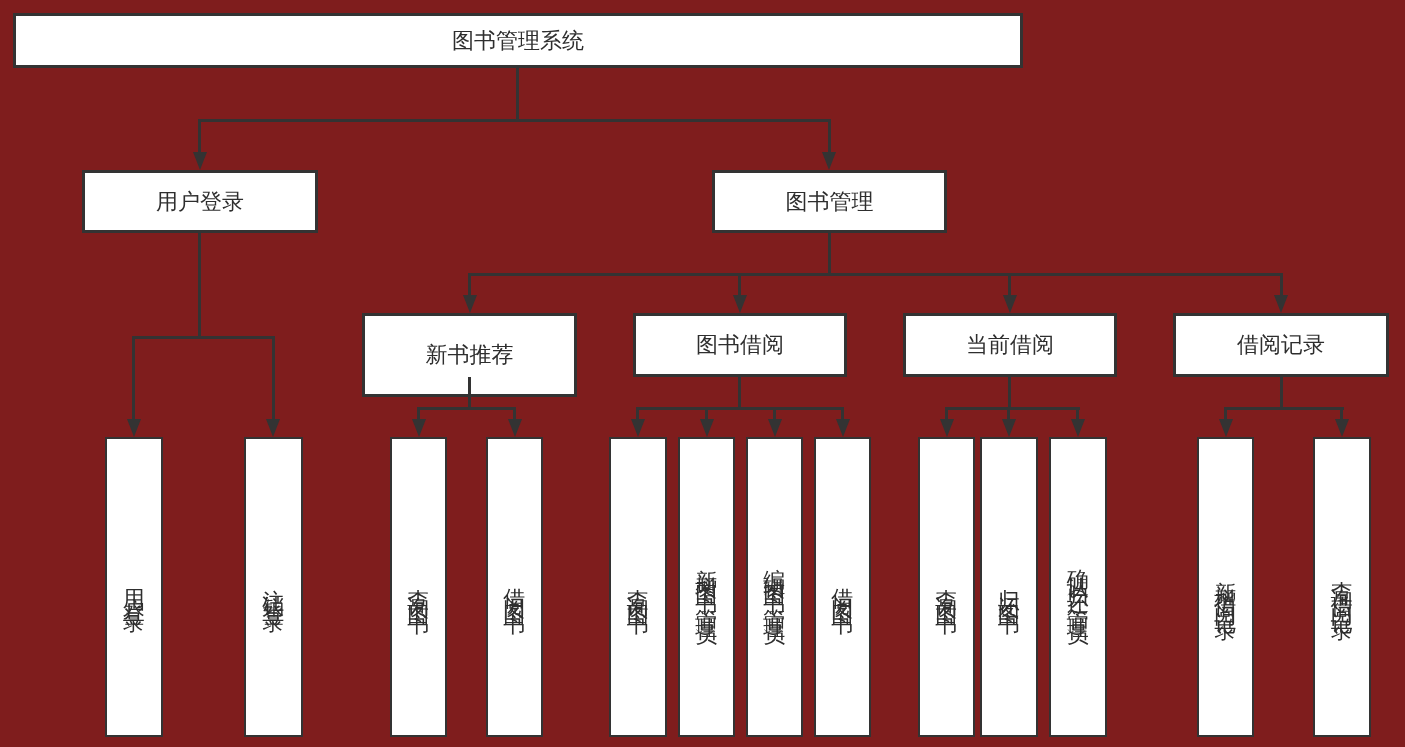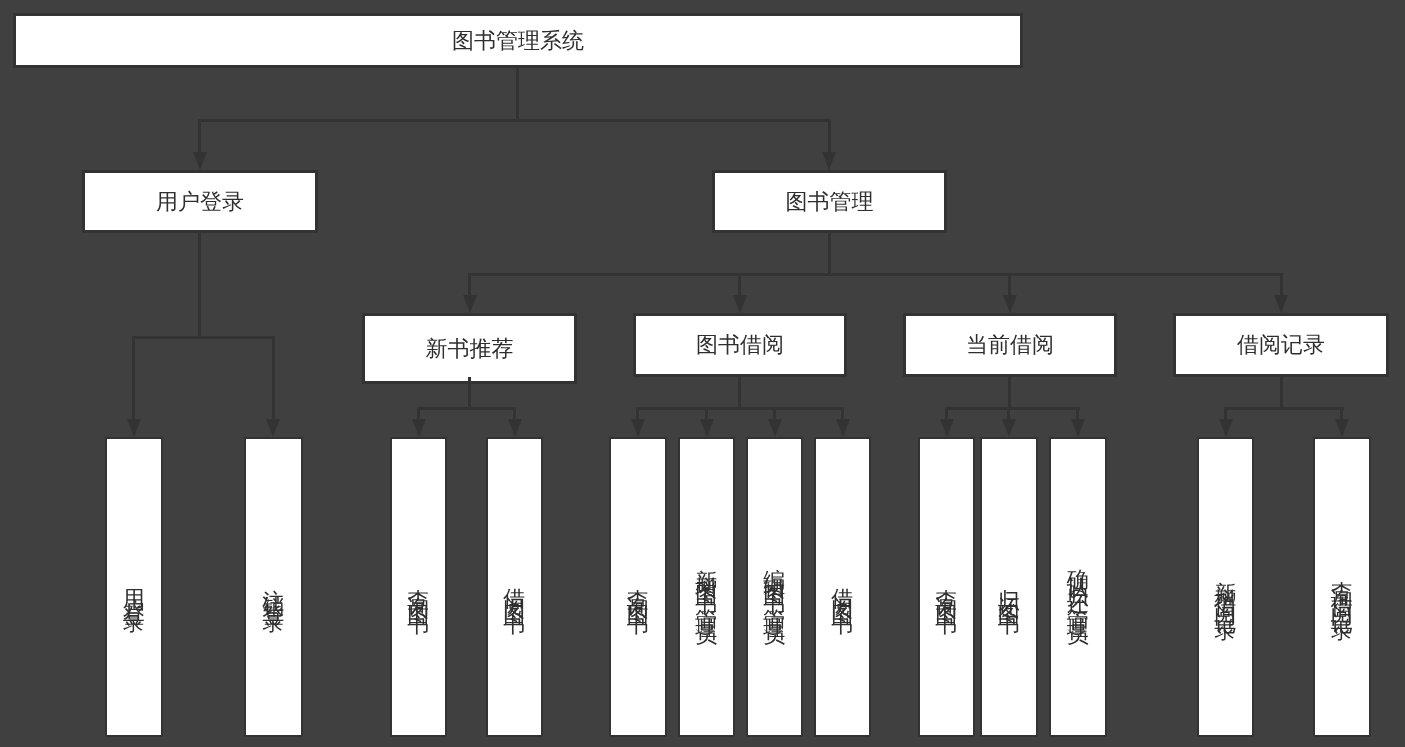--- a/index.html
+++ b/index.html
@@ -1,17 +1,17 @@
 <!DOCTYPE html>
 <html><head>
 <meta charset="utf-8">
 <style>
   html,body { margin:0; padding:0; background:#ffffff; }
   #canvas {
-    position:relative; width:1405px; height:747px; background:#404040;
+    position:relative; width:1405px; height:747px; background:#7f1d1d;
     font-family:"Liberation Sans", sans-serif; overflow:hidden;
   }
   .box {
     position:absolute; box-sizing:border-box;
     border:3px solid #333333; background:#ffffff;
     display:flex; align-items:center; justify-content:center;
     font-size:22px; color:#2e2e2e; white-space:nowrap;
   }
   .leaf { border-width:2.5px; }
   .leaf .vtext {
@@ -40,21 +40,21 @@
     <span>图书管理系统</span>
   </div>
 
   <div class="box" style="left:82px; top:170px; width:236px; height:63px;">
     <span>用户登录</span>
   </div>
   <div class="box" style="left:712px; top:170px; width:235px; height:63px;">
     <span>图书管理</span>
   </div>
 
-  <div class="box" style="left:362px; top:313px; width:215px; height:71px;">
+  <div class="box" style="left:362px; top:313px; width:215px; height:84px;">
     <span>新书推荐</span>
   </div>
   <div class="box" style="left:903px; top:313px; width:214px; height:64px;">
     <span>当前借阅</span>
   </div>
   <div class="box" style="left:633px; top:313px; width:214px; height:64px;">
     <span>图书借阅</span>
   </div>
   <div class="box" style="left:1173px; top:313px; width:216px; height:64px;">
     <span>借阅记录</span>

